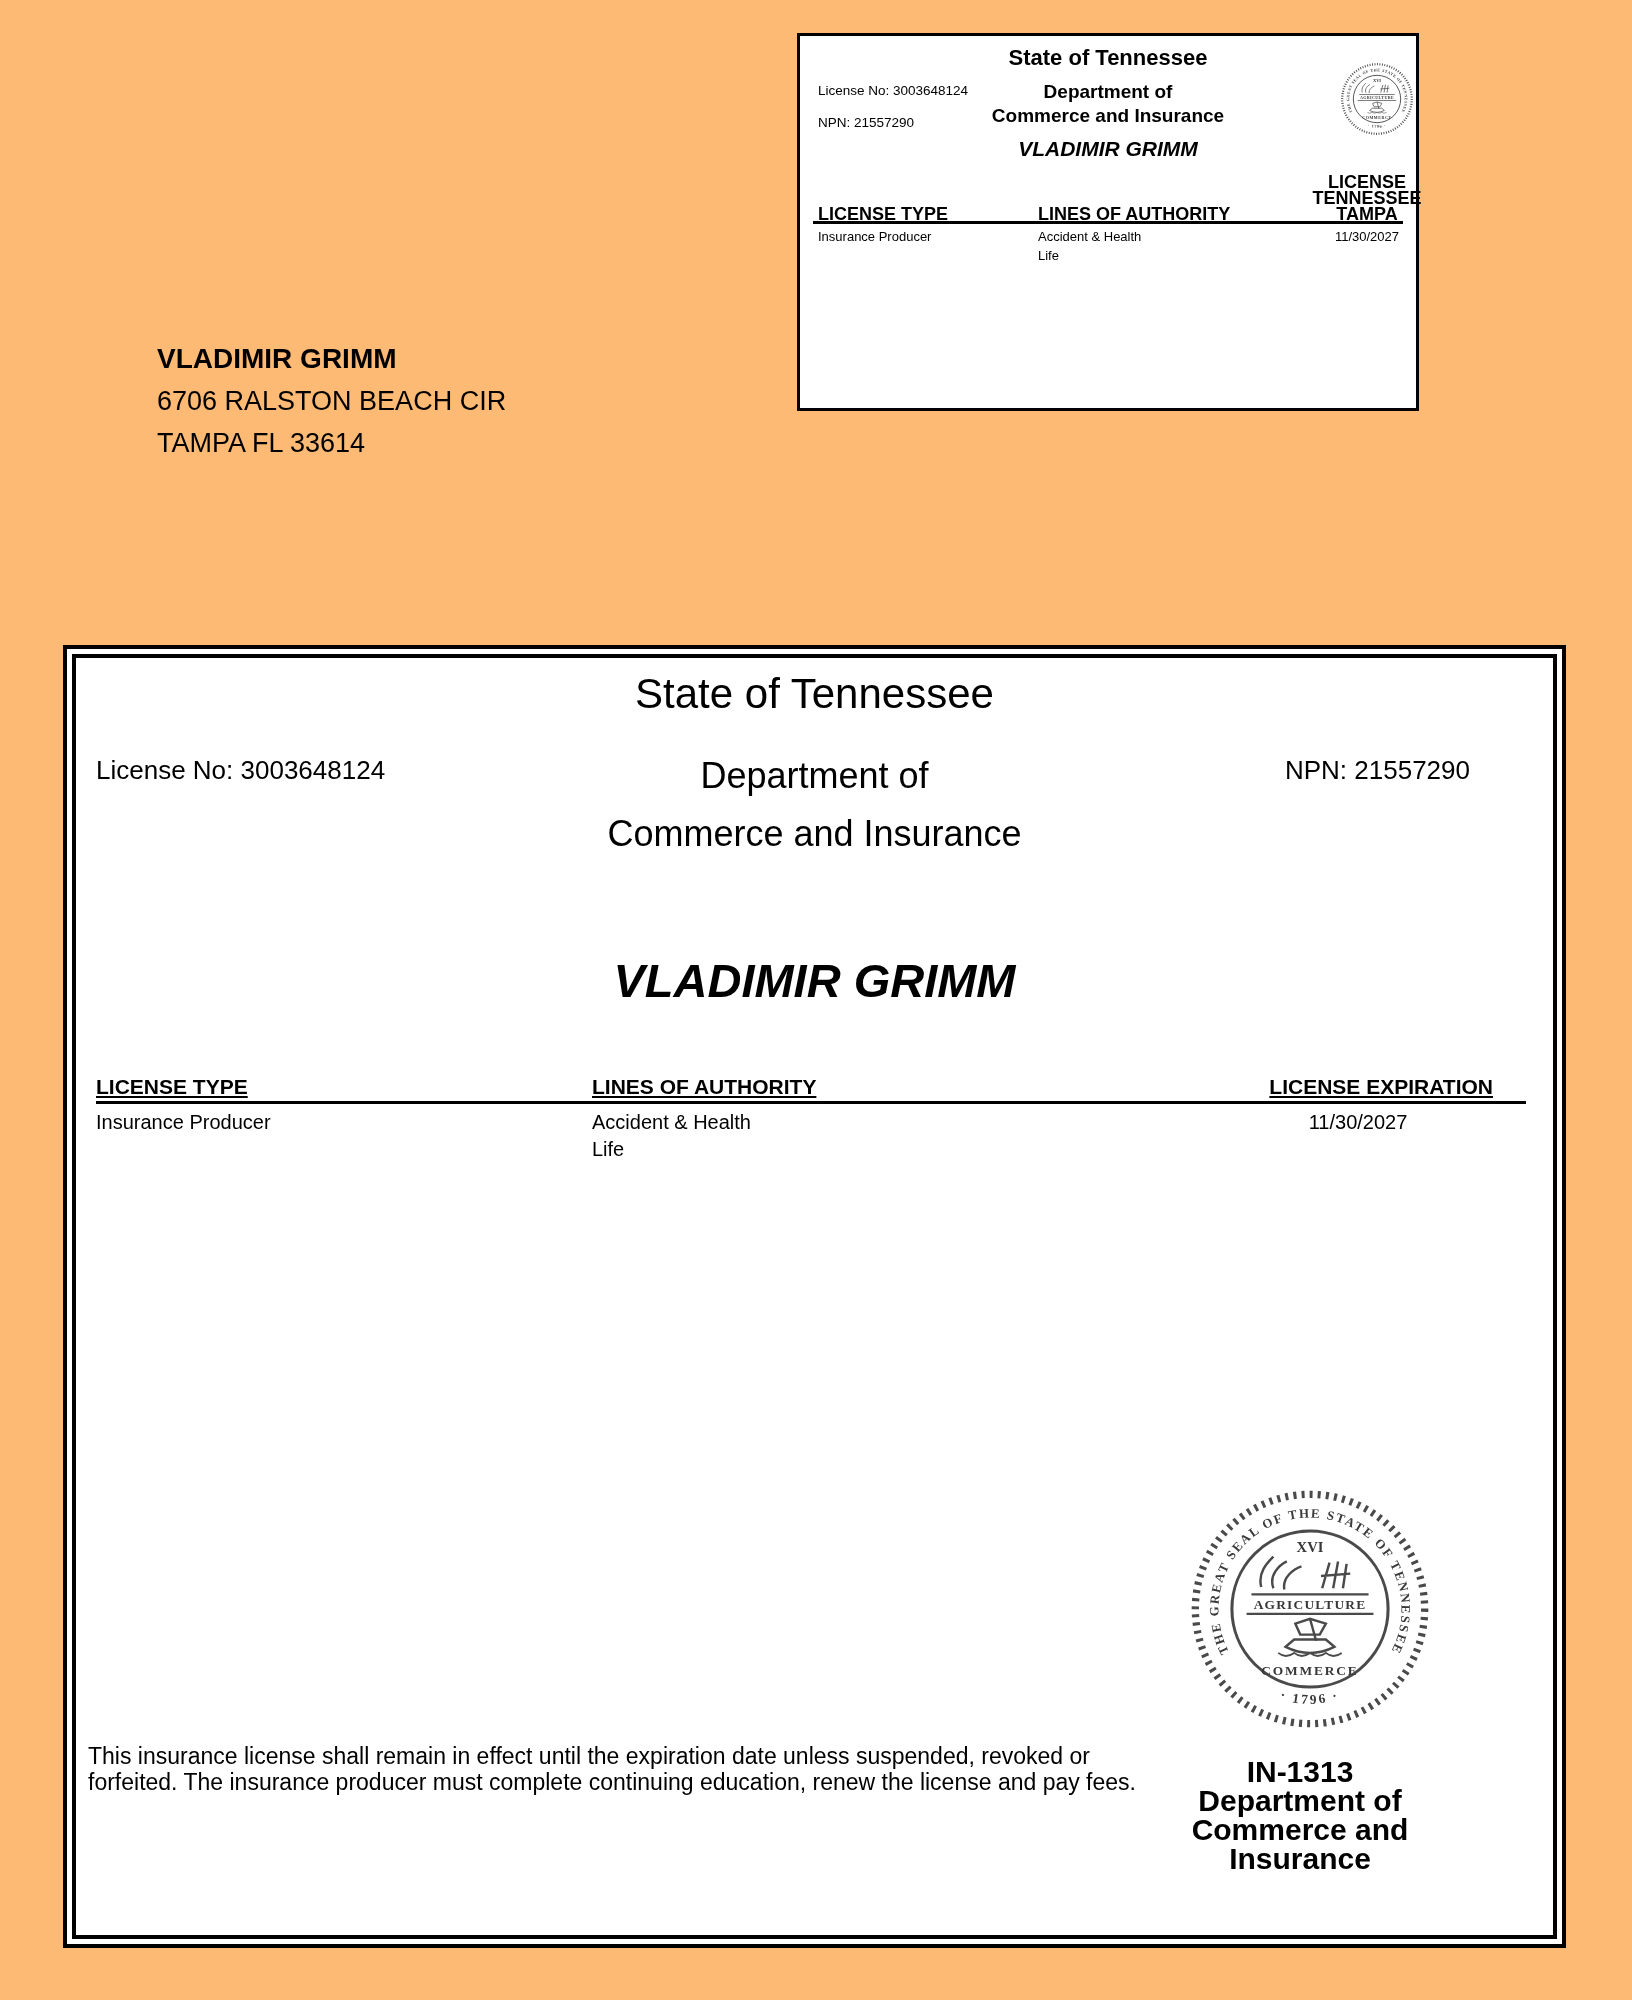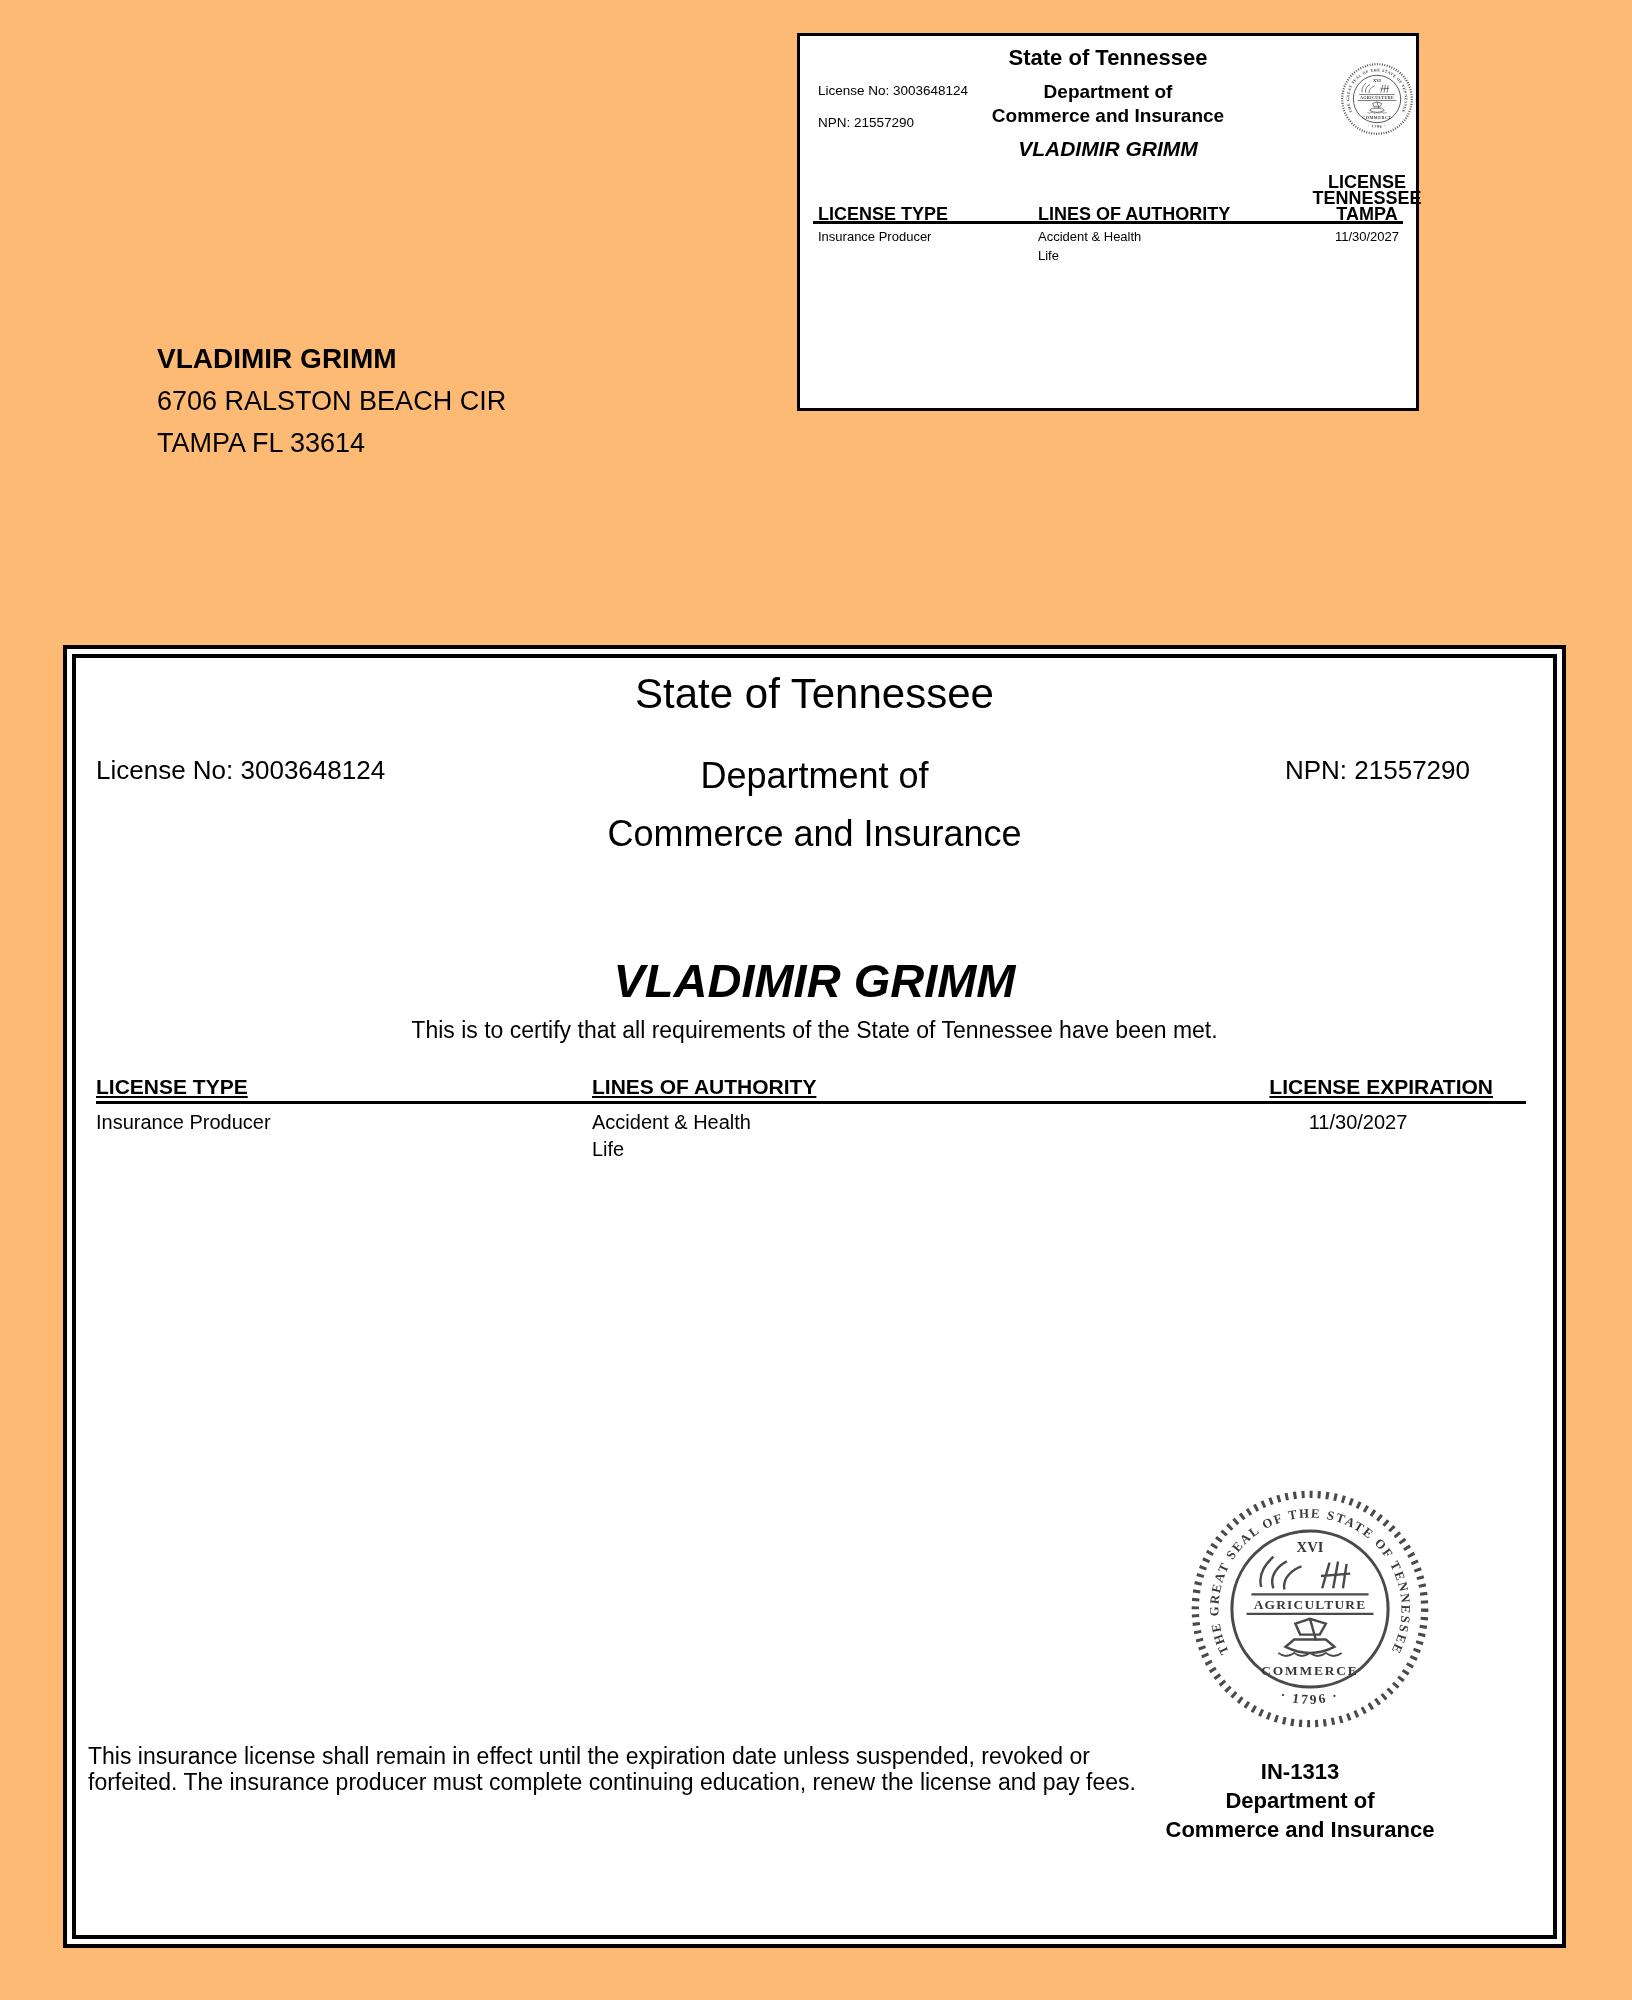--- a/index.html
+++ b/index.html
@@ -47,21 +47,21 @@
   .c-col2{left:529px;}
   .c-col3{left:1160px;width:270px;}
   .c-hdr.c-col3{text-align:right;}
   .c-rule{left:33px;width:1430px;top:456px;height:3px;background:#000;}
   .c-cell{font-size:20px;}
   .c-row1{top:466px;}
   .c-row2{top:493px;}
   .c-date{text-align:center;}
   .c-disclaimer{left:25px;top:1054px;font-size:23px;line-height:26px;margin-top:44px;}
   .c-seal{left:1125px;top:842px;width:244px;height:244px;}
-  .c-footer{left:1087px;width:300px;top:1112px;text-align:center;font-size:22px;font-weight:bold;line-height:29px;}
+  .c-footer{left:1087px;width:300px;top:1112px;text-align:center;font-size:30px;font-weight:bold;line-height:29px;}
   .seal-svg{width:100%;height:100%;display:block;}
 </style>
 </head>
 <body>
 
 <div class="page">
 
   <div class="mini-card">
     <div class="abs mc-title">State of Tennessee</div>
     <div class="abs mc-label" style="top:47px;">License No: 3003648124</div>
@@ -127,21 +127,20 @@
 
     <div class="abs c-title">State of Tennessee</div>
     <div class="abs c-license-no">License No: 3003648124</div>
     <div class="abs c-dept">
       <div>Department of</div>
       <div>Commerce and Insurance</div>
     </div>
     <div class="abs c-npn">NPN: 21557290</div>
 
     <div class="abs c-name">VLADIMIR GRIMM</div>
-    <div class="abs c-certify">This is to certify that all requirements of the State of Tennessee have been met.</div>
 
     <div class="abs c-hdr c-col1">LICENSE TYPE</div>
     <div class="abs c-hdr c-col2">LINES OF AUTHORITY</div>
     <div class="abs c-hdr c-col3">LICENSE EXPIRATION</div>
     <div class="abs c-rule"></div>
     <div class="abs c-cell c-col1 c-row1">Insurance Producer</div>
     <div class="abs c-cell c-col2 c-row1">Accident &amp; Health</div>
     <div class="abs c-cell c-col2 c-row2">Life</div>
     <div class="abs c-cell c-col3 c-date c-row1">11/30/2027</div>
 

